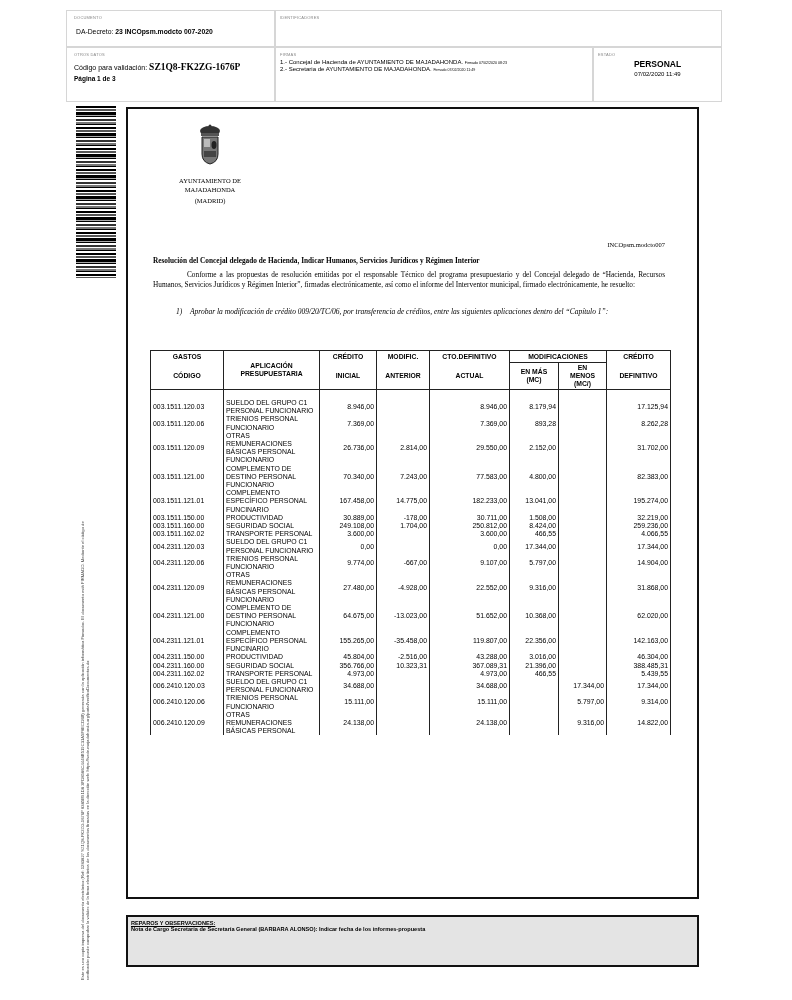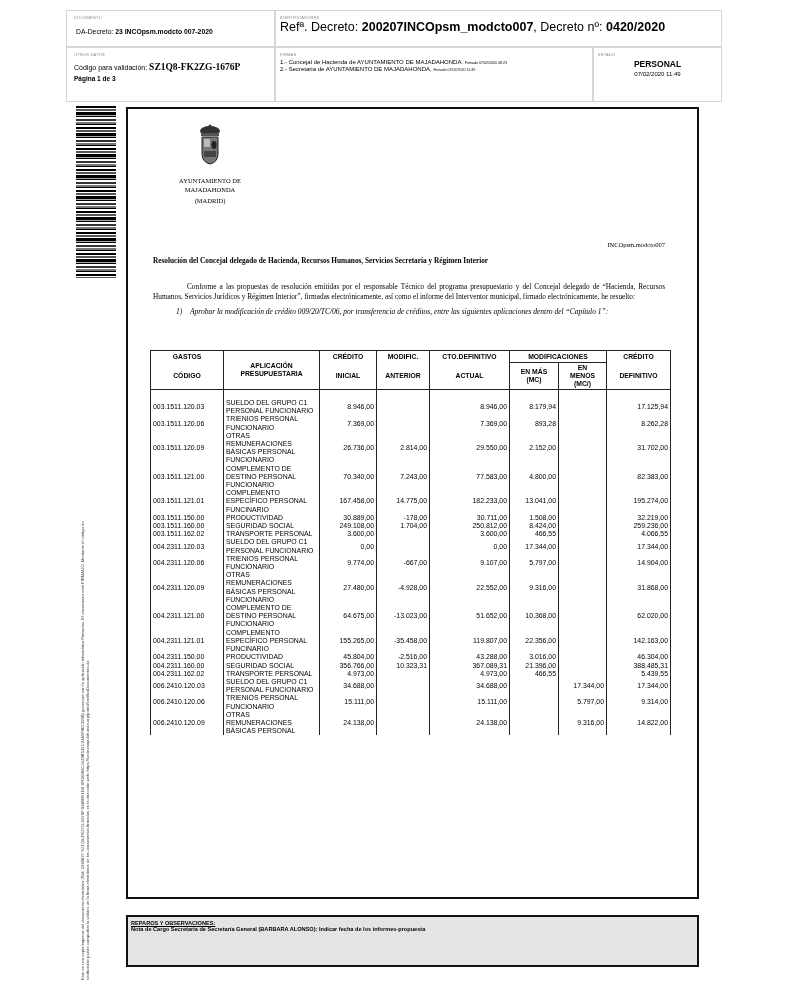--- a/index.html
+++ b/index.html
@@ -11,21 +11,21 @@
     background: repeating-linear-gradient(to bottom,
       #000 0px,#000 2px,#fff 2px,#fff 3px,#555 3px,#555 5px,#fff 5px,#fff 6px,
       #000 6px,#000 9px,#aaa 9px,#aaa 10px,#000 10px,#000 11px,#fff 11px,#fff 13px,
       #333 13px,#333 15px,#fff 15px,#fff 16px,#777 16px,#777 18px,#000 18px,#000 19px,#fff 19px,#fff 21px); }
   .vtext { position:absolute; left:80px; top:980px; transform-origin:left top; transform:rotate(-90deg); font-size:4.2px; color:#444; white-space:nowrap; line-height:5px; }
   .frame { position:absolute; left:126px; top:107px; width:573px; height:792px; border:2px solid #111; box-sizing:border-box; }
   .logo { position:absolute; left:197px; top:124px; width:26px; height:42px; }
   .muni { position:absolute; left:170px; top:176px; width:80px; text-align:center; font-family:"Liberation Serif", serif; font-size:6.5px; line-height:9px; }
   .ref { position:absolute; left:540px; top:241px; width:125px; text-align:right; font-family:"Liberation Serif", serif; font-size:6.5px; }
   .title { position:absolute; left:153px; top:256px; font-family:"Liberation Serif", serif; font-weight:bold; font-size:7.3px; white-space:nowrap; }
-  .body-p { position:absolute; left:153px; top:270px; width:512px; font-family:"Liberation Serif", serif; font-size:7.3px; line-height:9.5px; text-align:justify; text-indent:34px;margin-top:12px; }
+  .body-p { position:absolute; left:153px; top:270px; width:512px; font-family:"Liberation Serif", serif; font-size:7.3px; line-height:9.5px; text-align:justify; text-indent:34px; }
   .item { position:absolute; left:190px; top:307px; width:475px; font-family:"Liberation Serif", serif; font-style:italic; font-size:7.5px; line-height:10px; text-align:justify; }
   .item .num { position:absolute; left:-14px; top:0; }
   table.bud { position:absolute; left:150px; top:350px; border-collapse:collapse; font-size:6.9px; table-layout:fixed; }
   table.bud th { border:1px solid #222; font-weight:bold; font-size:6.8px; text-align:center; padding:0; line-height:8px; }
   table.bud td { border-left:1px solid #222; border-right:1px solid #222; padding:0 2px; vertical-align:middle; line-height:8.2px; white-space:nowrap; }
   table.bud td.num { text-align:right; }
   table.bud td.desc { white-space:normal; }
   table.bud tr.spacer td { height:9px; border-top:1px solid #222; }
   .footer { position:absolute; left:126px; top:915px; width:573px; height:52px; border:2px solid #111; background:#e4e4e4; box-sizing:border-box; padding:3px 3px; font-size:5.6px; font-weight:bold; }
   .footer .h { text-decoration:underline; }
@@ -34,23 +34,20 @@
 <body>
 
 <div class="hdr" style="left:66px;top:10px;width:209px;height:37px;">
   <span class="lbl" style="left:7px;top:4px;">DOCUMENTO</span>
   <span class="hv" style="left:9px;top:17px;font-size:6.8px;">
     <span>DA-Decreto: </span><b>23 INCOpsm.modcto 007-2020</b>
   </span>
 </div>
 <div class="hdr" style="left:275px;top:10px;width:447px;height:37px;">
   <span class="lbl" style="left:4px;top:4px;">IDENTIFICADORES</span>
-  <span class="hv" style="left:4px;top:9px;font-size:12.5px;">
-    <span>Refª. Decreto: </span><b>200207INCOpsm_modcto007</b><span>, Decreto nº:  </span><b>0420/2020</b>
-  </span>
 </div>
 <div class="hdr" style="left:66px;top:47px;width:209px;height:55px;">
   <span class="lbl" style="left:7px;top:4px;">OTROS DATOS</span>
   <span class="hv" style="left:7px;top:14px;font-size:7px;">
     <span>Código para validación: </span><b style="font-size:9.5px;font-family:Liberation Serif, serif;">SZ1Q8-FK2ZG-1676P</b>
   </span>
   <span class="hv" style="left:7px;top:27px;font-weight:bold;font-size:6.5px;">Página 1 de 3</span>
 </div>
 <div class="hdr" style="left:275px;top:47px;width:318px;height:55px;">
   <span class="lbl" style="left:4px;top:4px;">FIRMAS</span>
@@ -84,21 +81,21 @@
   <ellipse cx="17" cy="21" rx="2.5" ry="4" fill="#222"></ellipse>
   <rect x="7" y="27" width="12" height="6" fill="#444"></rect>
 </svg>
 <div class="muni">
   <div>AYUNTAMIENTO DE</div>
   <div>MAJADAHONDA</div>
   <div style="margin-top:2px;">(MADRID)</div>
 </div>
 
 <div class="ref">INCOpsm.modcto007</div>
-<div class="title">Resolución del Concejal delegado de Hacienda, Recursos Humanos, Servicios Secretaría y Régimen Interior</div>
+<div class="title">Resolución del Concejal delegado de Hacienda, Indicar Humanos, Servicios Jurídicos y Régimen Interior</div>
 <div class="body-p">Conforme a las propuestas de resolución emitidas por el responsable Técnico del programa presupuestario y del Concejal delegado de “Hacienda, Recursos Humanos, Servicios Jurídicos y Régimen Interior”, firmadas electrónicamente, así como el informe del Interventor municipal, firmado electrónicamente, he resuelto:</div>
 <div class="item">
   <span class="num">1)</span>
   <span>Aprobar la modificación de crédito 009/20/TC/06, por transferencia de créditos, entre las siguientes aplicaciones dentro del “Capítulo 1”:</span>
 </div>
 
 <table class="bud">
   <colgroup>
     <col style="width:73px">
       <col style="width:95px">

